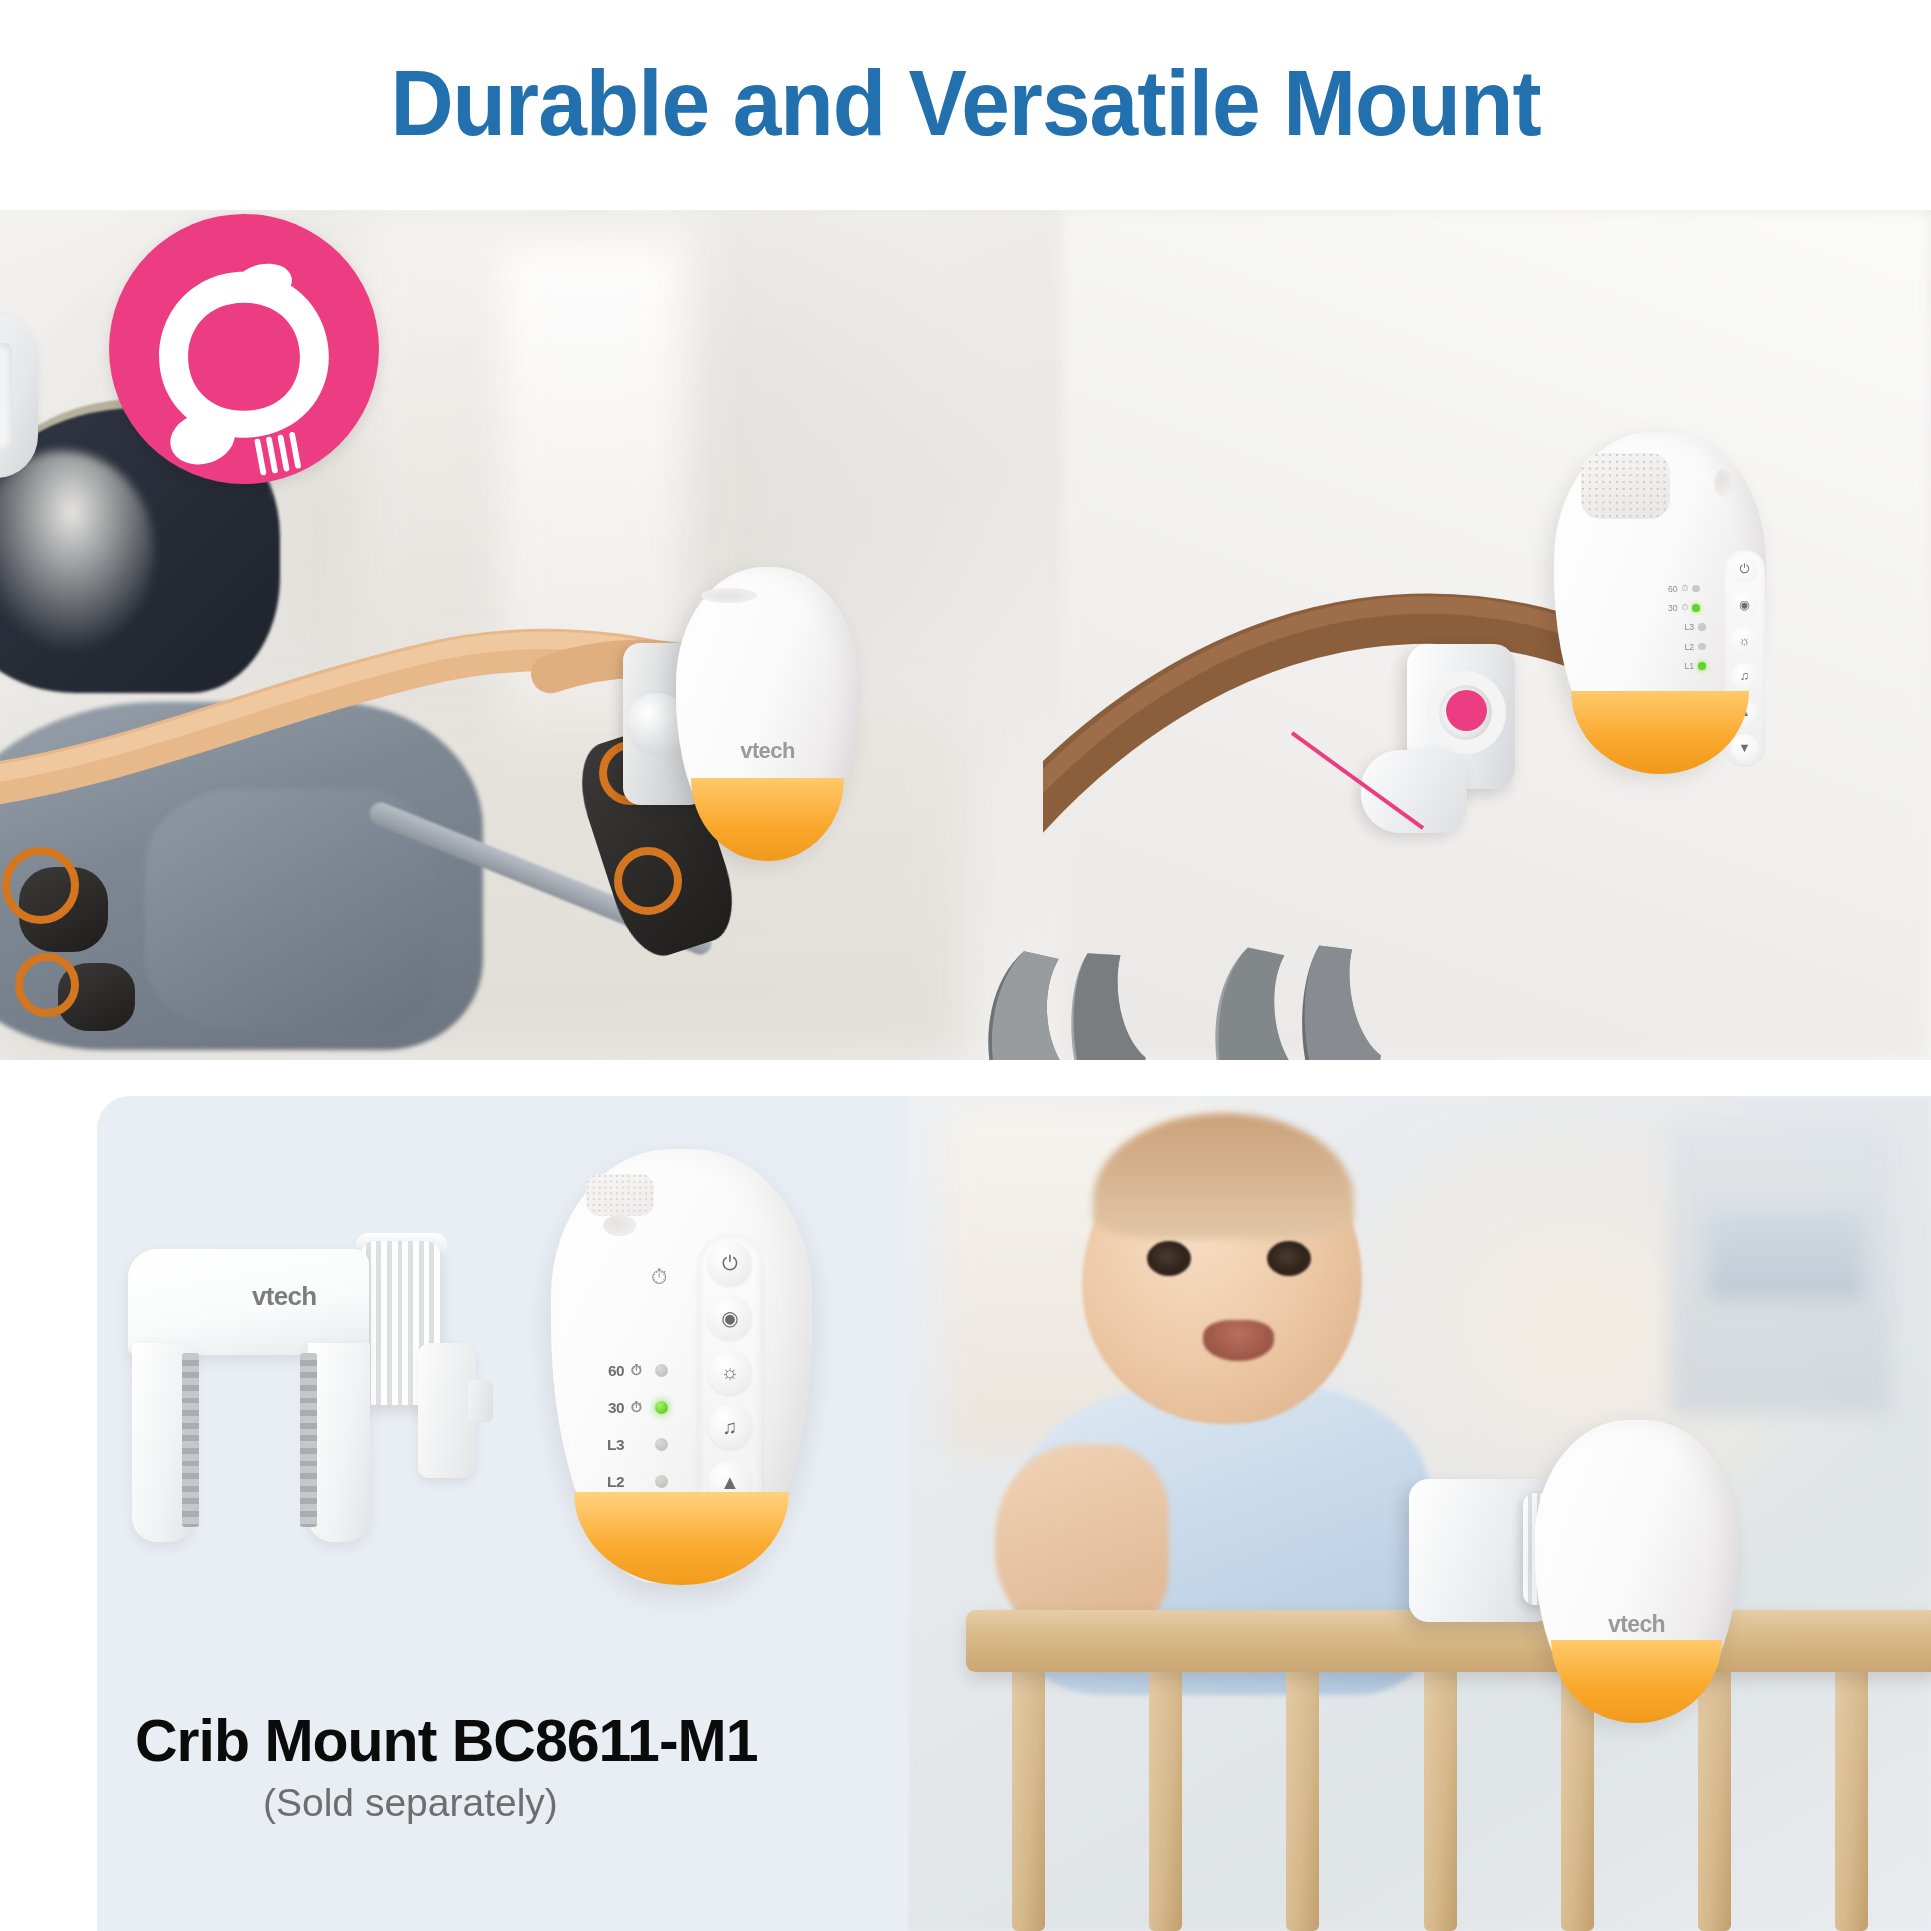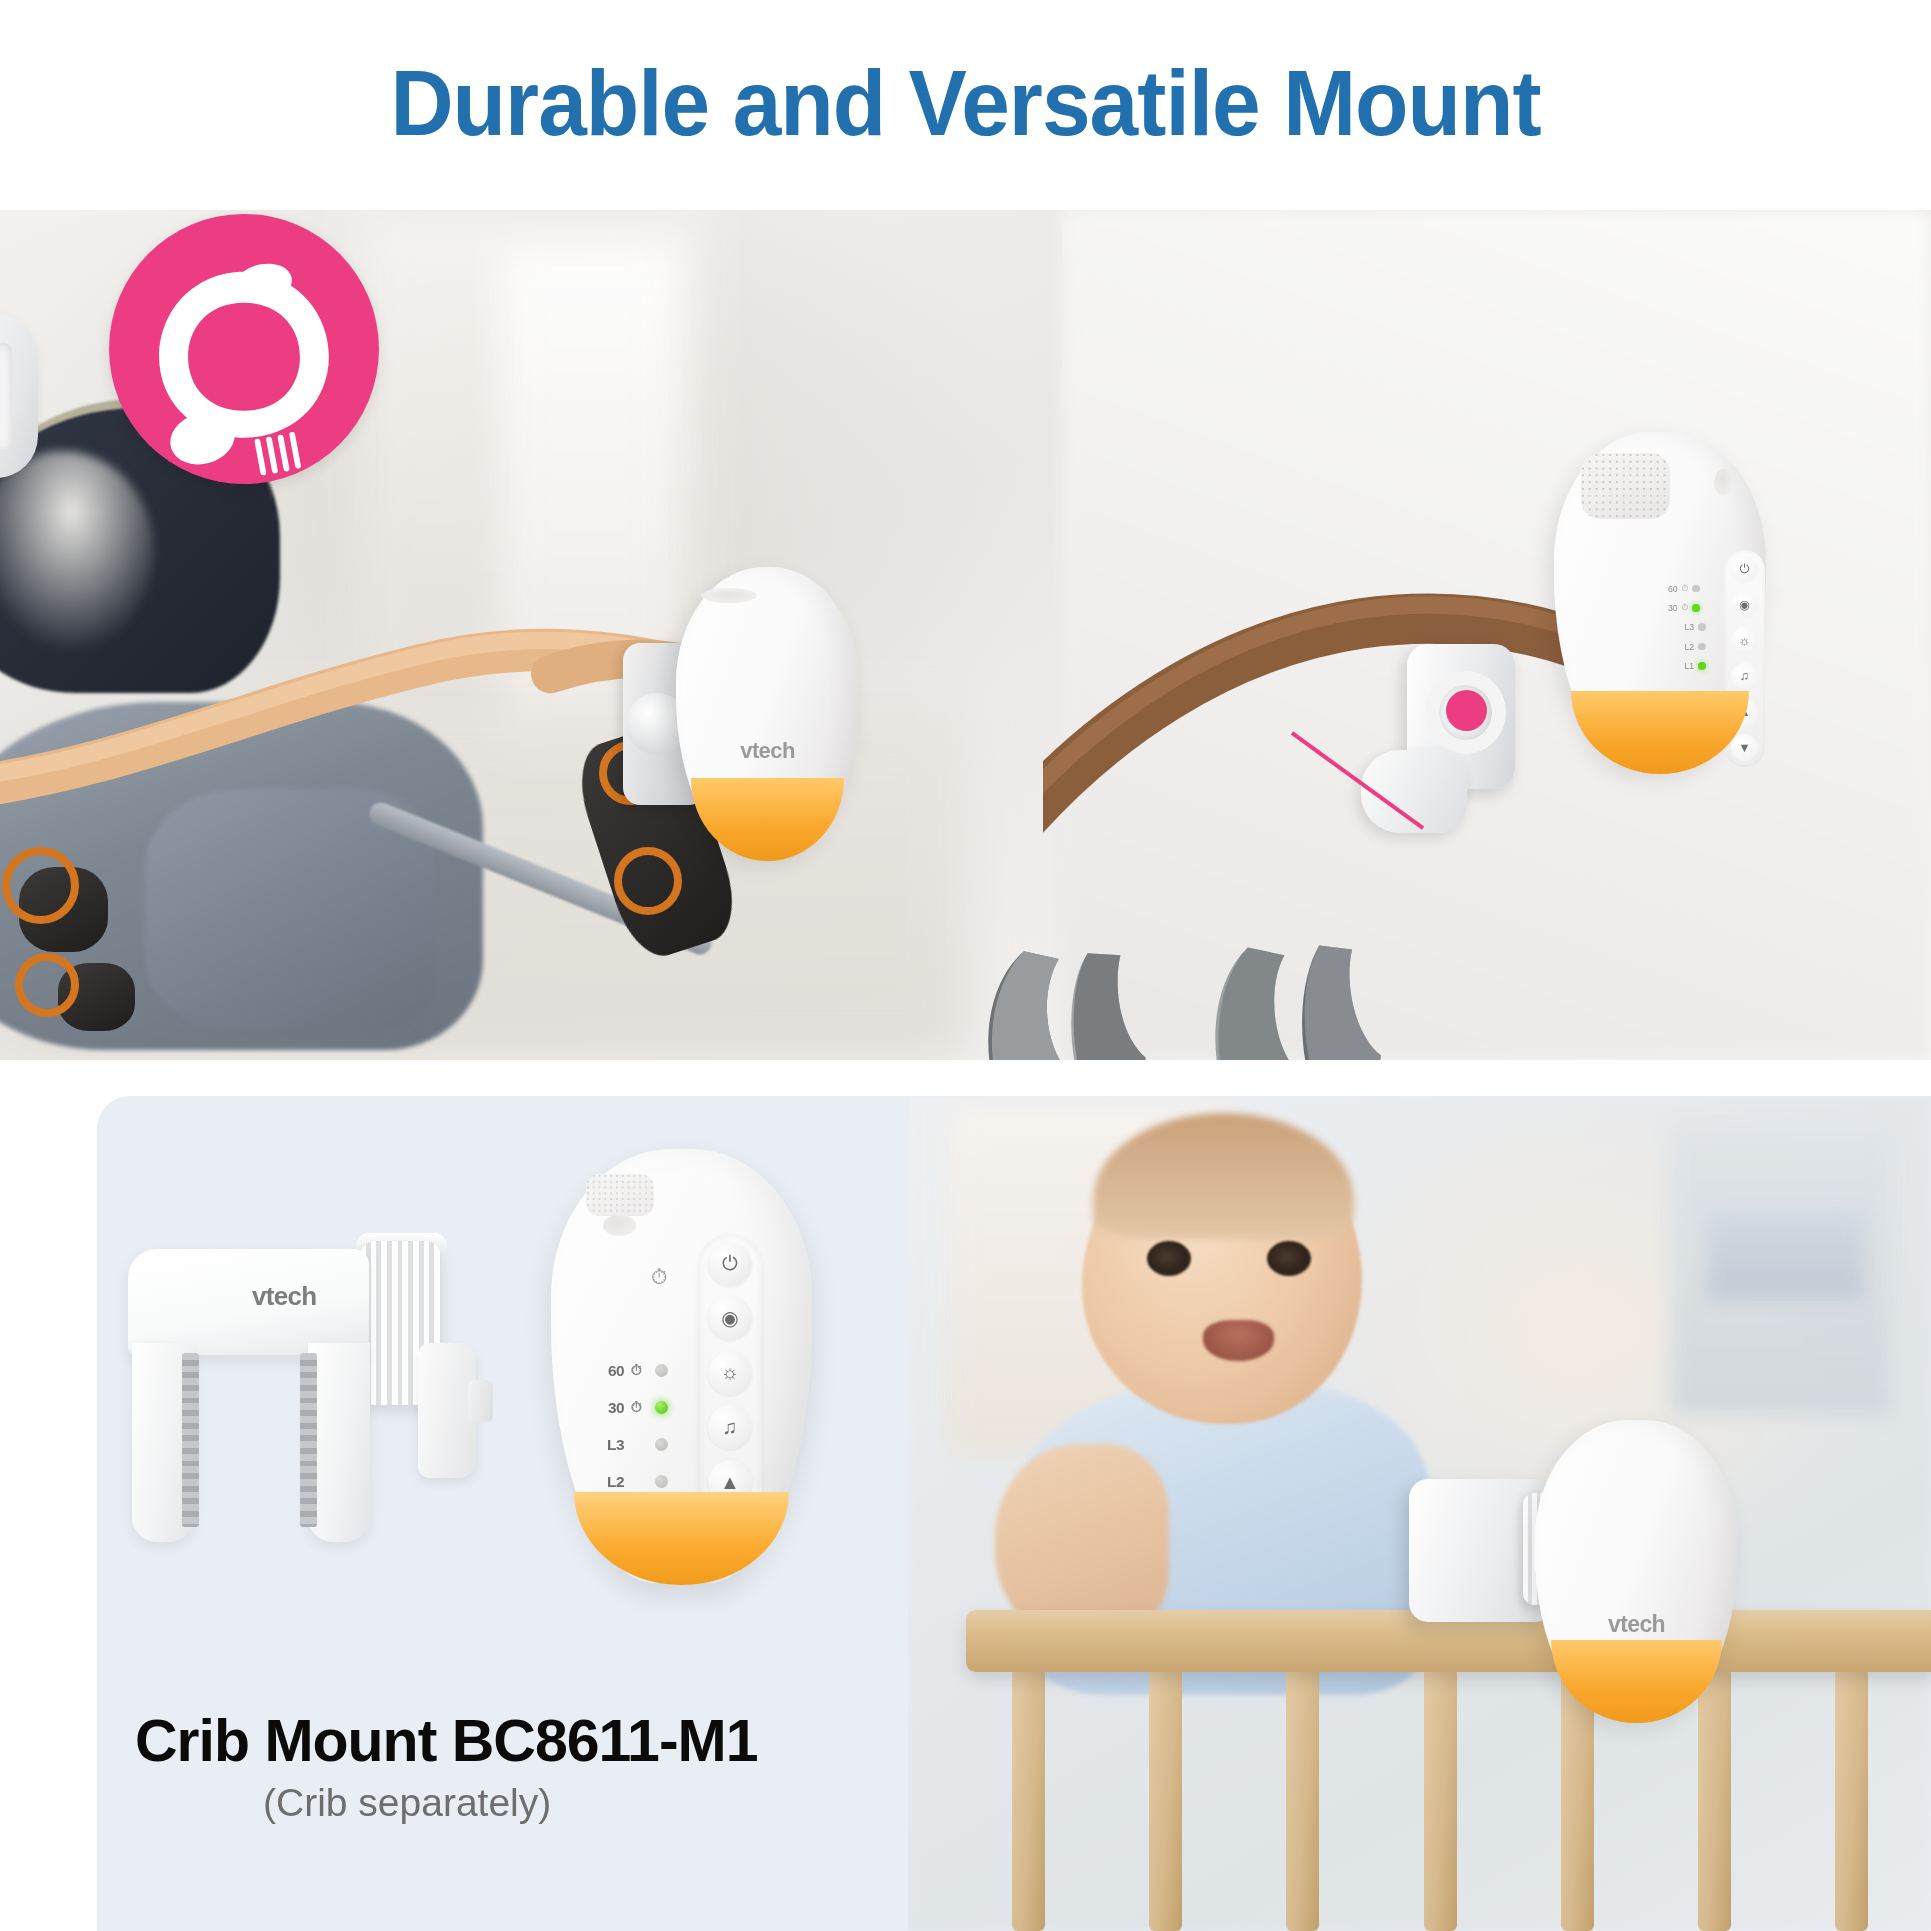--- a/index.html
+++ b/index.html
@@ -761,14 +761,14 @@
       <div class="syms">⚠ ▣</div>
       <div>5V ⎓ 1A</div>
     </div>
 
     <div class="d-usb">⚡</div>
     <div class="unit-glow"></div>
   </div>
 </div>
 
 <div class="crib-title">Crib Mount BC8611-M1</div>
-<div class="crib-sub">(Crib separately)</div>
+<div class="crib-sub">(Sold separately)</div>
 
 
 </body></html>

